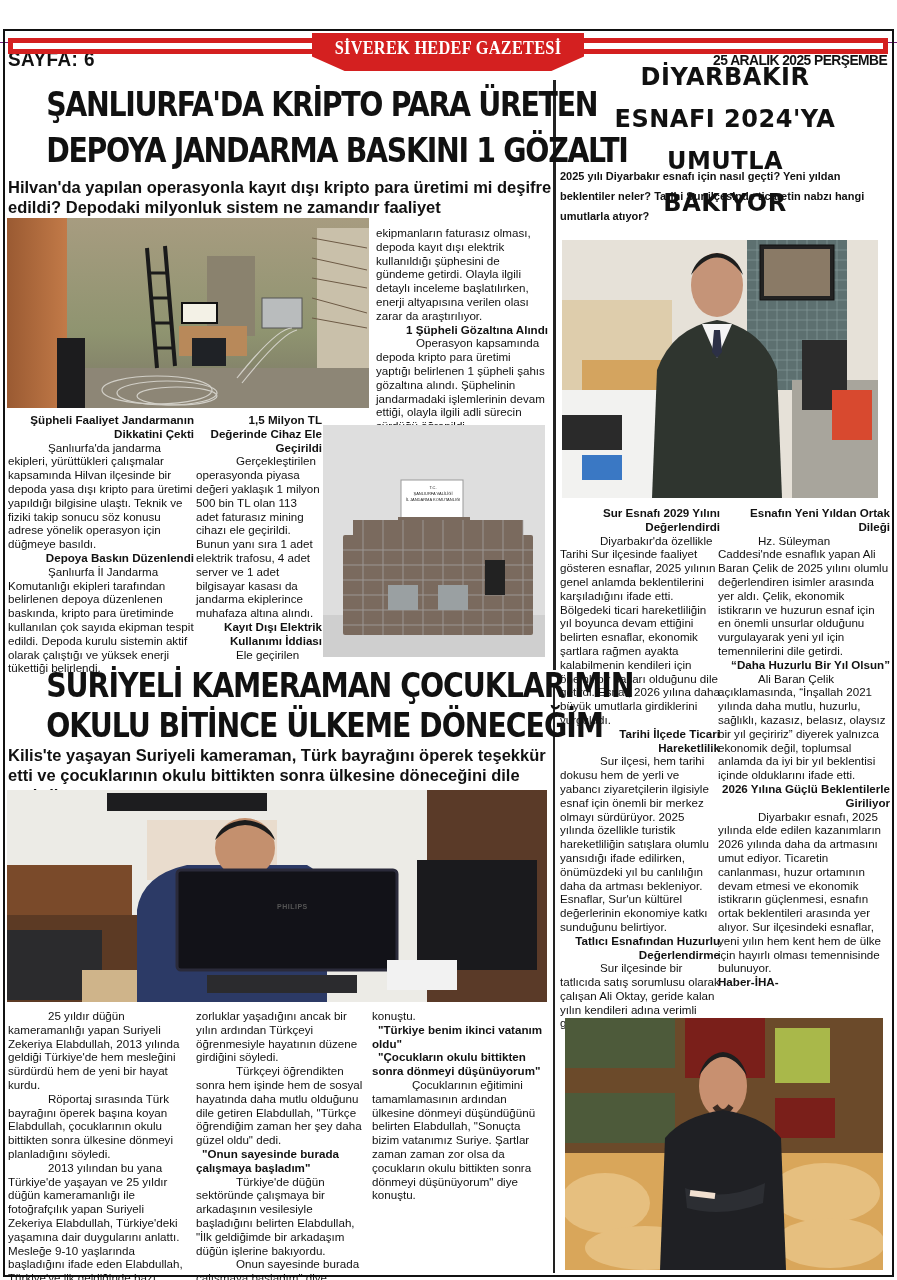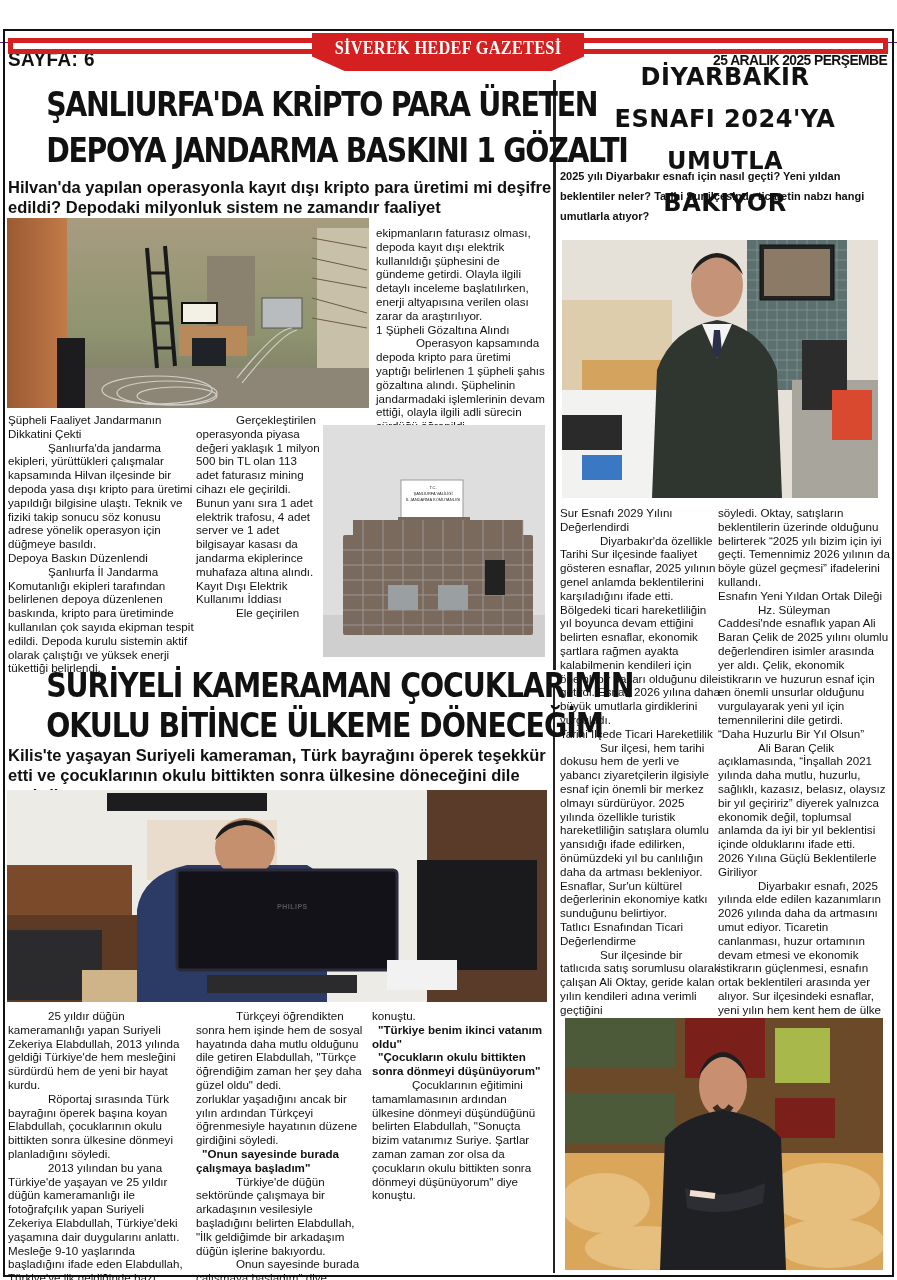--- a/index.html
+++ b/index.html
@@ -29,21 +29,21 @@
   .h3 { left: 8px; top: 666px; width: 545px; font-size: 33px; letter-spacing: -1.2px; transform: scaleX(0.86); white-space: nowrap; line-height: 40px; }
 
   .deck { position: absolute; font-weight: 700; font-size: 16.5px; line-height: 20px; color: #111; }
   .d1 { left: 8px; top: 177px; width: 545px; }
   .d2 { left: 560px; top: 166px; width: 330px; font-size: 11px; line-height: 20px; }
   .d3 { left: 8px; top: 745px; width: 545px; }
 
   .photo { position: absolute; overflow: hidden; }
   .body-col { position: absolute; font-size: 11.6px; line-height: 13.8px; color: #111; }
   .body-col p { text-indent: 40px; }
-  .body-col .sub { font-weight: 400; text-indent: 0; }
+  .body-col .sub { font-weight: 700; text-indent: 0; text-align: right; }
   .body-col .byline { font-weight: 700; text-indent: 0; }
   .body-col .center-sub { font-weight: 700; text-indent: 6px; }
 </style>
 </head>
 <body>
 
 <div class="topbar">
   <div class="page-no">SAYFA: 6</div>
   <div class="section">GÜNDEM</div>
   <div class="date">25 ARALIK 2025 PERŞEMBE</div>
@@ -115,20 +115,21 @@
 </div>
 
 <div class="body-col" style="left:8px; top:413px; width:186px;">
   <p class="sub">Şüpheli Faaliyet Jandarmanın Dikkatini Çekti</p>
   <p>Şanlıurfa'da jandarma ekipleri, yürüttükleri çalışmalar kapsamında Hilvan ilçesinde bir depoda yasa dışı kripto para üretimi yapıldığı bilgisine ulaştı. Teknik ve fiziki takip sonucu söz konusu adrese yönelik operasyon için düğmeye basıldı.</p>
   <p class="sub">Depoya Baskın Düzenlendi</p>
   <p>Şanlıurfa İl Jandarma Komutanlığı ekipleri tarafından belirlenen depoya düzenlenen baskında, kripto para üretiminde kullanılan çok sayıda ekipman tespit edildi. Depoda kurulu sistemin aktif olarak çalıştığı ve yüksek enerji tükettiği belirlendi.</p>
 </div>
 
 <div class="body-col" style="left:196px; top:413px; width:126px;">
+  <p class="sub">1,5 Milyon TL Değerinde Cihaz Ele Geçirildi</p>
   <p>Gerçekleştirilen operasyonda piyasa değeri yaklaşık 1 milyon 500 bin TL olan 113 adet faturasız mining cihazı ele geçirildi. Bunun yanı sıra 1 adet elektrik trafosu, 4 adet server ve 1 adet bilgisayar kasası da jandarma ekiplerince muhafaza altına alındı.</p>
   <p class="sub">Kayıt Dışı Elektrik Kullanımı İddiası</p>
   <p>Ele geçirilen</p>
 </div>
 
 <div class="photo" style="left:323px; top:425px; width:222px; height:232px; background:#dcdcda;">
   <svg width="222" height="232" viewBox="0 0 222 232">
     <rect width="222" height="232" fill="#dedede"></rect>
     <rect y="190" width="222" height="42" fill="#cfcfcf"></rect>
     <rect x="78" y="55" width="62" height="38" fill="#fff" stroke="#999"></rect>
@@ -183,26 +184,25 @@
     <path d="M140 84 L155 118 L170 84 Z" fill="#f4f4f4"></path>
     <path d="M152 90 L158 90 L160 112 L155 118 L150 112 Z" fill="#2c3046"></path>
   </svg>
 </div>
 
 <div class="body-col" style="left:560px; top:506px; width:160px;">
   <p class="sub">Sur Esnafı 2029 Yılını Değerlendirdi</p>
   <p>Diyarbakır'da özellikle Tarihi Sur ilçesinde faaliyet gösteren esnaflar, 2025 yılının genel anlamda beklentilerini karşıladığını ifade etti. Bölgedeki ticari hareketliliğin yıl boyunca devam ettiğini belirten esnaflar, ekonomik şartlara rağmen ayakta kalabilmenin kendileri için önemli bir başarı olduğunu dile getirdi. Esnaf, 2026 yılına daha büyük umutlarla girdiklerini vurguladı.</p>
   <p class="sub">Tarihi İlçede Ticari Hareketlilik</p>
   <p>Sur ilçesi, hem tarihi dokusu hem de yerli ve yabancı ziyaretçilerin ilgisiyle esnaf için önemli bir merkez olmayı sürdürüyor. 2025 yılında özellikle turistik hareketliliğin satışlara olumlu yansıdığı ifade edilirken, önümüzdeki yıl bu canlılığın daha da artması bekleniyor. Esnaflar, Sur'un kültürel değerlerinin ekonomiye katkı sunduğunu belirtiyor.</p>
-  <p class="sub">Tatlıcı Esnafından Ticari Değerlendirme</p>
+  <p class="sub">Tatlıcı Esnafından Huzurlu Değerlendirme</p>
   <p>Sur ilçesinde bir tatlıcıda satış sorumlusu olarak çalışan Ali Oktay, geride kalan yılın kendileri adına verimli geçtiğini</p>
 </div>
 
 <div class="body-col" style="left:718px; top:506px; width:172px;">
-  <p style="text-indent:0">söyledi. Oktay, satışların beklentilerin üzerinde olduğunu belirterek “2025 yılı bizim için iyi geçti. Temennimiz 2026 yılının da böyle güzel geçmesi” ifadelerini kullandı.</p>
   <p class="sub">Esnafın Yeni Yıldan Ortak Dileği</p>
   <p>Hz. Süleyman Caddesi'nde esnaflık yapan Ali Baran Çelik de 2025 yılını olumlu değerlendiren isimler arasında yer aldı. Çelik, ekonomik istikrarın ve huzurun esnaf için en önemli unsurlar olduğunu vurgulayarak yeni yıl için temennilerini dile getirdi.</p>
   <p class="sub">“Daha Huzurlu Bir Yıl Olsun”</p>
   <p>Ali Baran Çelik açıklamasında, “İnşallah 2021 yılında daha mutlu, huzurlu, sağlıklı, kazasız, belasız, olaysız bir yıl geçiririz” diyerek yalnızca ekonomik değil, toplumsal anlamda da iyi bir yıl beklentisi içinde olduklarını ifade etti.</p>
   <p class="sub">2026 Yılına Güçlü Beklentilerle Giriliyor</p>
   <p>Diyarbakır esnafı, 2025 yılında elde edilen kazanımların 2026 yılında daha da artmasını umut ediyor. Ticaretin canlanması, huzur ortamının devam etmesi ve ekonomik istikrarın güçlenmesi, esnafın ortak beklentileri arasında yer alıyor. Sur ilçesindeki esnaflar, yeni yılın hem kent hem de ülke için hayırlı olması temennisinde bulunuyor.</p>
   <p class="byline" style="text-indent:0">Haber-İHA-</p>
 </div>
 
 <div class="photo" style="left:565px; top:1018px; width:318px; height:252px;">
@@ -262,22 +262,22 @@
   <div style="position:absolute; left:270px; top:113px; font-size:7px; font-weight:700; color:#555; letter-spacing:0.5px;">PHILIPS</div>
 </div>
 
 <div class="body-col" style="left:8px; top:1009px; width:178px;">
   <p>25 yıldır düğün kameramanlığı yapan Suriyeli Zekeriya Elabdullah, 2013 yılında geldiği Türkiye'de hem mesleğini sürdürdü hem de yeni bir hayat kurdu.</p>
   <p>Röportaj sırasında Türk bayrağını öperek başına koyan Elabdullah, çocuklarının okulu bittikten sonra ülkesine dönmeyi planladığını söyledi.</p>
   <p>2013 yılından bu yana Türkiye'de yaşayan ve 25 yıldır düğün kameramanlığı ile fotoğrafçılık yapan Suriyeli Zekeriya Elabdullah, Türkiye'deki yaşamına dair duygularını anlattı. Mesleğe 9-10 yaşlarında başladığını ifade eden Elabdullah, Türkiye'ye ilk geldiğinde bazı</p>
 </div>
 
 <div class="body-col" style="left:196px; top:1009px; width:170px;">
+  <p style="text-indent:0">zorluklar yaşadığını ancak bir yılın ardından Türkçeyi öğrenmesiyle hayatının düzene girdiğini söyledi.</p>
   <p>Türkçeyi öğrendikten sonra hem işinde hem de sosyal hayatında daha mutlu olduğunu dile getiren Elabdullah, "Türkçe öğrendiğim zaman her şey daha güzel oldu" dedi.</p>
-  <p style="text-indent:0">zorluklar yaşadığını ancak bir yılın ardından Türkçeyi öğrenmesiyle hayatının düzene girdiğini söyledi.</p>
   <p class="center-sub">"Onun sayesinde burada çalışmaya başladım"</p>
   <p>Türkiye'de düğün sektöründe çalışmaya bir arkadaşının vesilesiyle başladığını belirten Elabdullah, "İlk geldiğimde bir arkadaşım düğün işlerine bakıyordu.</p>
   <p>Onun sayesinde burada çalışmaya başladım" diye</p>
 </div>
 
 <div class="body-col" style="left:372px; top:1009px; width:178px;">
   <p style="text-indent:0">konuştu.</p>
   <p class="center-sub">"Türkiye benim ikinci vatanım oldu"</p>
   <p class="center-sub">"Çocukların okulu bittikten sonra dönmeyi düşünüyorum"</p>
   <p>Çocuklarının eğitimini tamamlamasının ardından ülkesine dönmeyi düşündüğünü belirten Elabdullah, "Sonuçta bizim vatanımız Suriye. Şartlar zaman zaman zor olsa da çocukların okulu bittikten sonra dönmeyi düşünüyorum" diye konuştu.</p>

